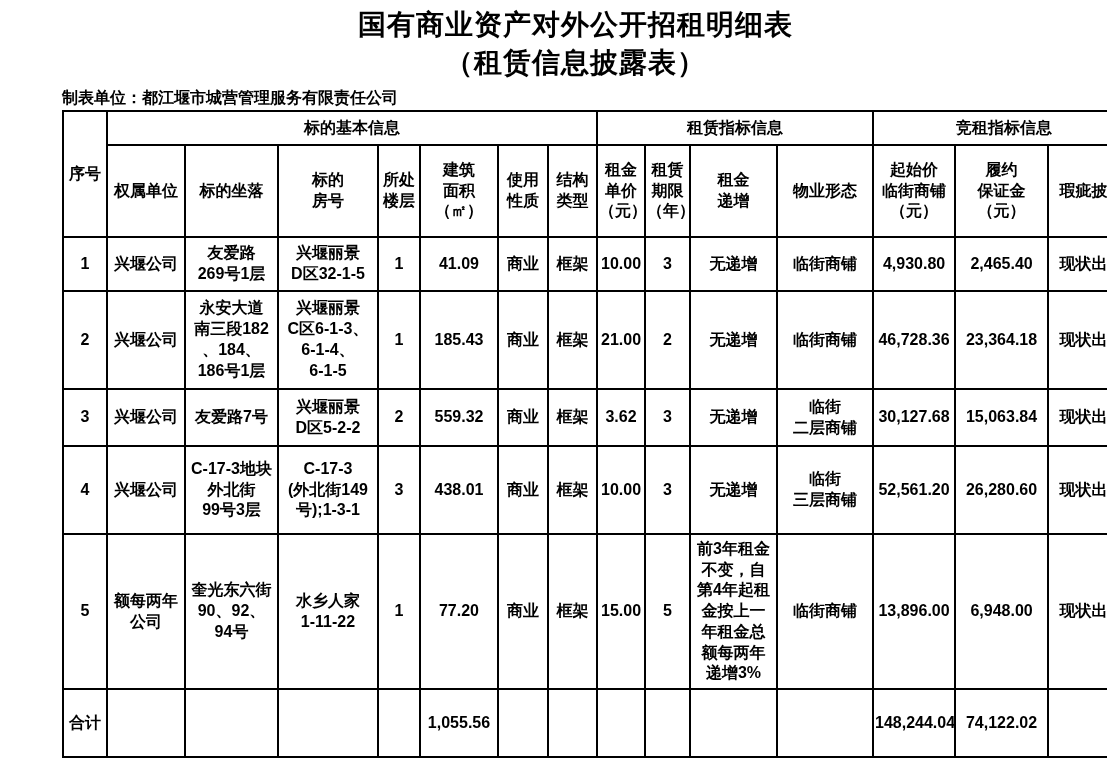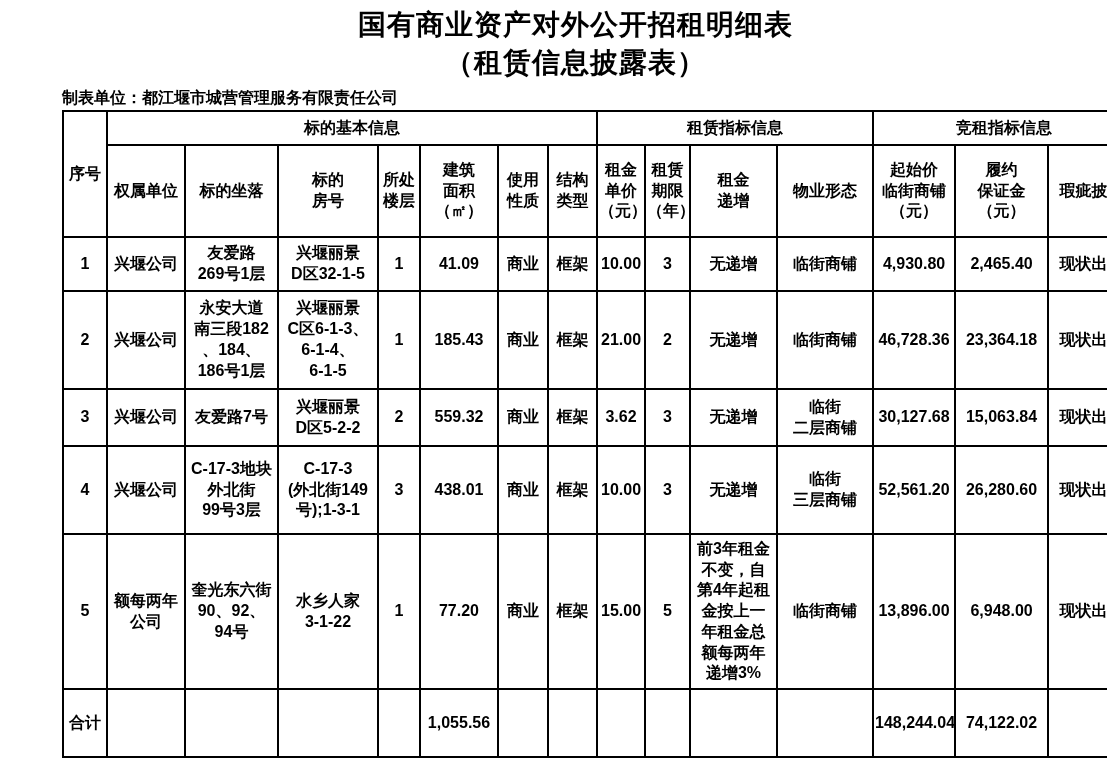--- a/index.html
+++ b/index.html
@@ -213,21 +213,21 @@
       </tr>
 
       <tr style="height:155px">
         <td>5</td>
         <td>额每两年
 公司</td>
         <td>奎光东六街
 90、92、
 94号</td>
         <td>水乡人家
-3-1-22</td>
+1-11-22</td>
         <td>1</td>
         <td class="num">77.20</td>
         <td>商业</td>
         <td>框架</td>
         <td class="num">15.00</td>
         <td class="num">5</td>
         <td>前3年租金
 不变，自
 第4年起租
 金按上一

